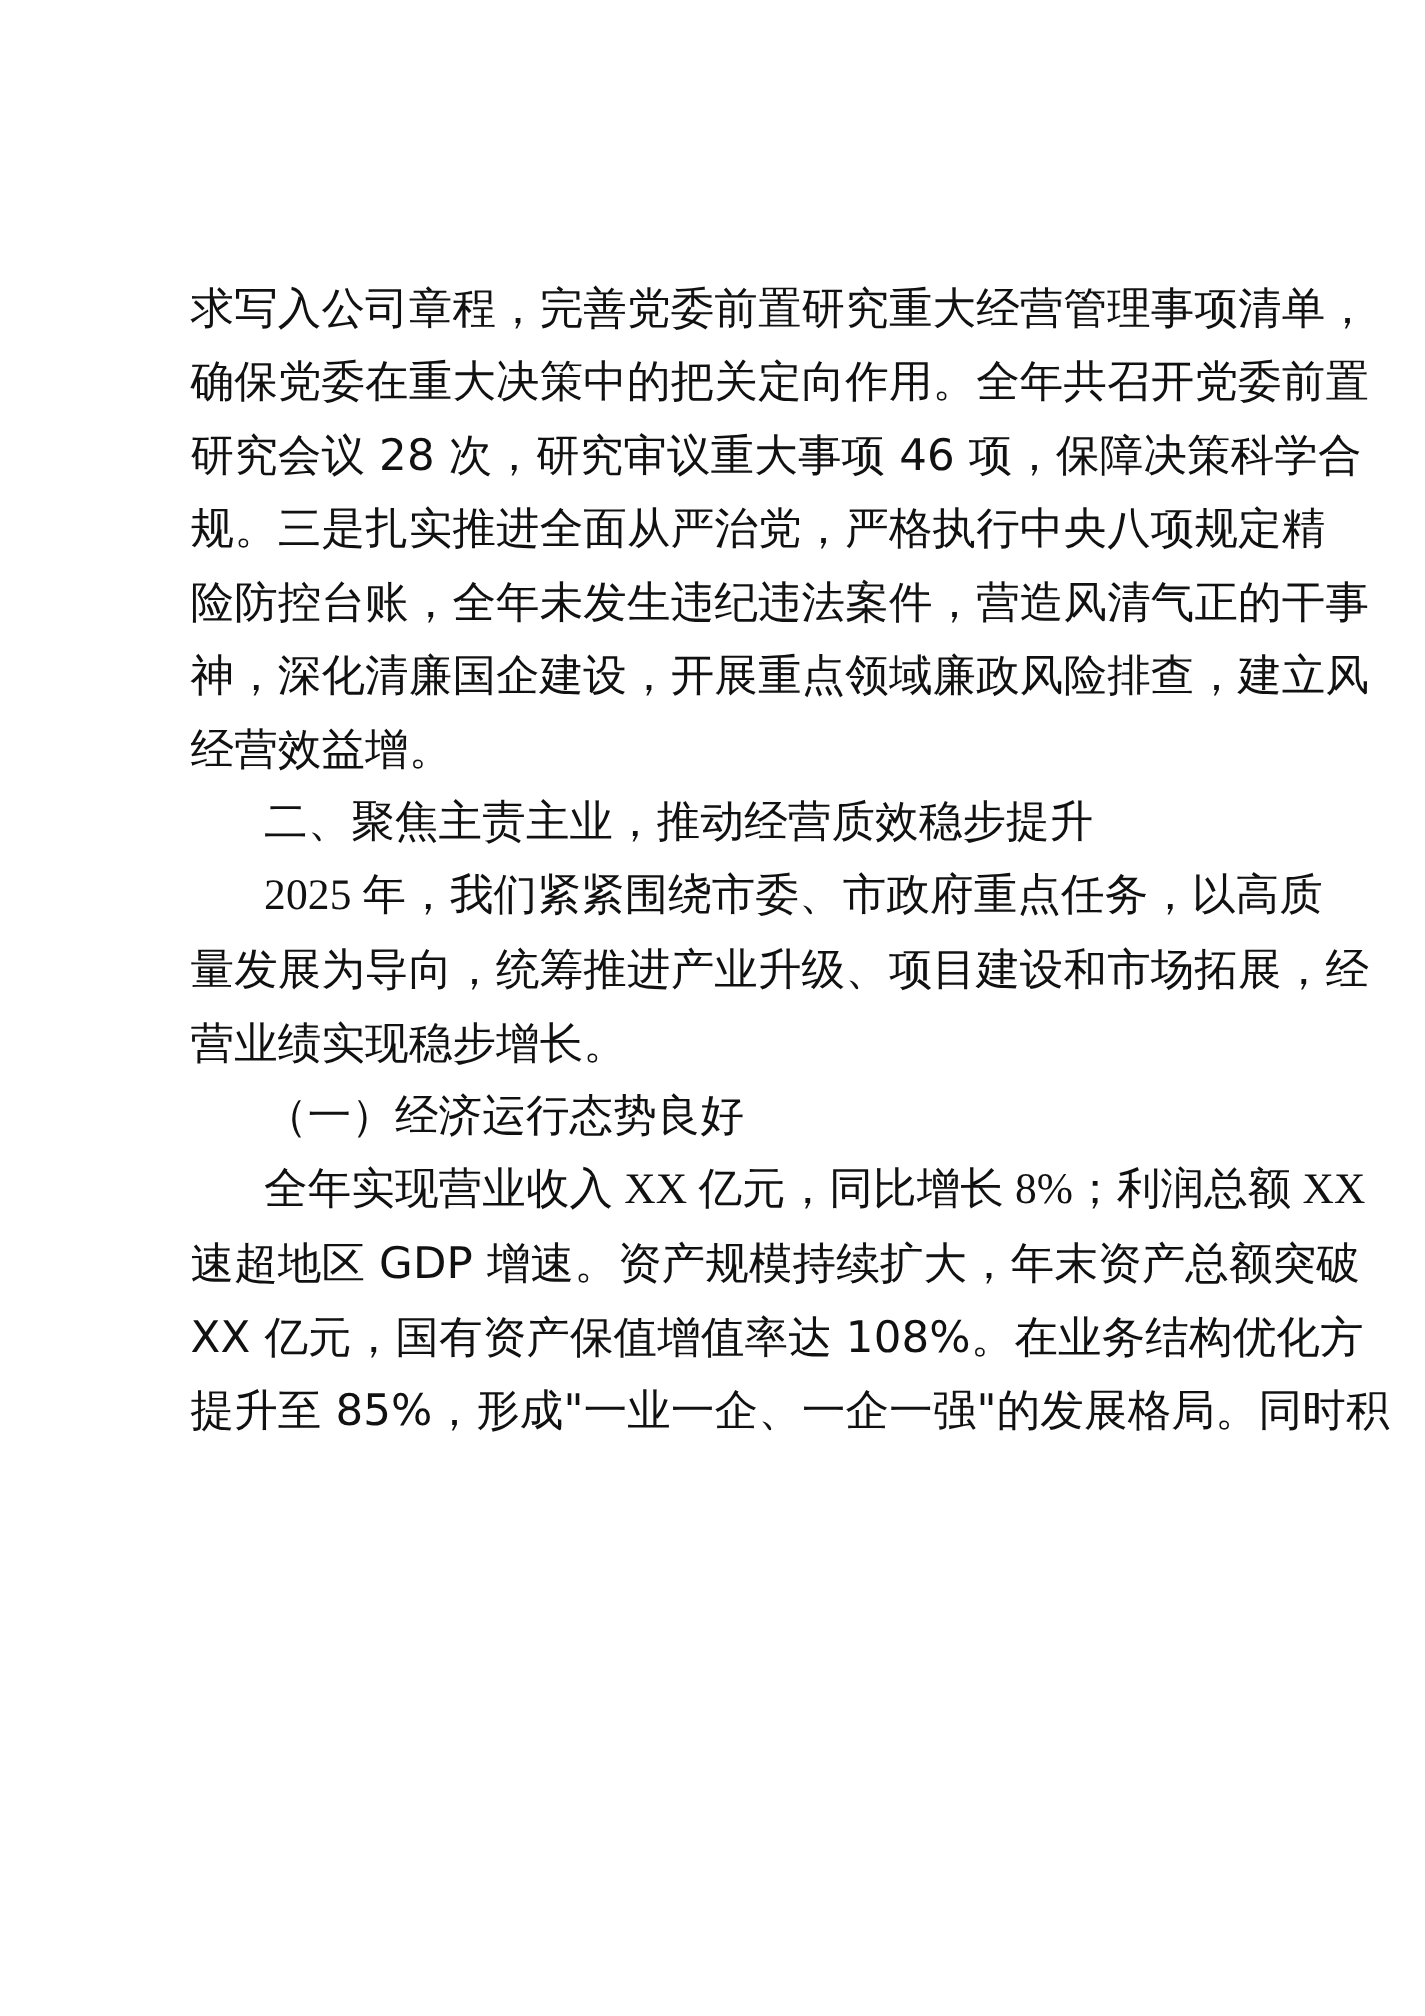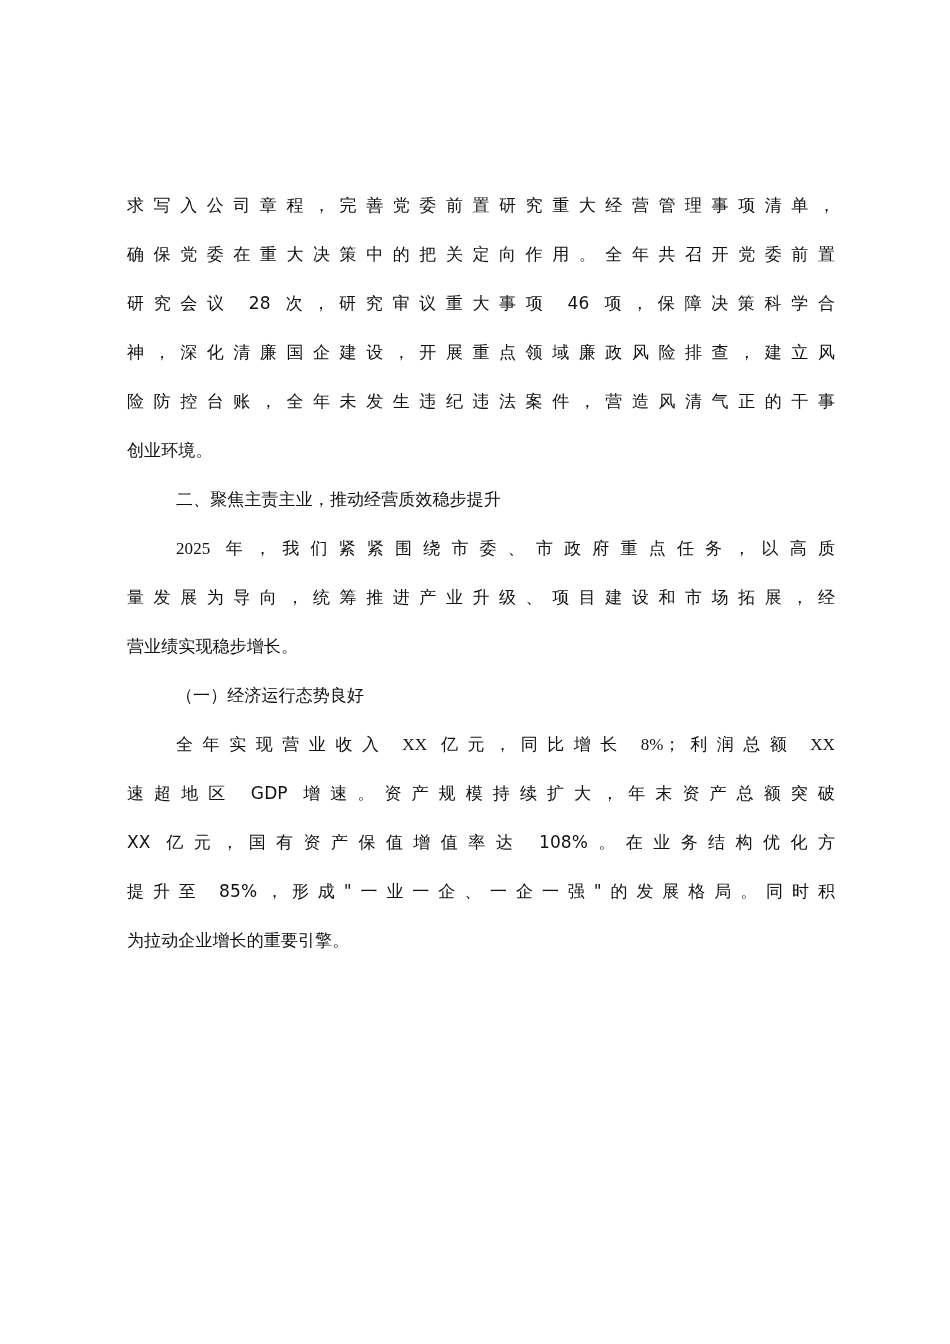--- a/index.html
+++ b/index.html
@@ -17,21 +17,21 @@
     }
     .page {
       position: absolute;
       left: 127px;
       top: 181px;
       width: 708px;
     }
     .line {
       height: 49px;
       line-height: 49px;
-      font-size: 17px;
+      font-size: 29px;
       white-space: nowrap;
       letter-spacing: 0.1px;
     }
     .indent {
       padding-left: 49px;
       font-family: Liberation Serif, serif;
     }
     .justify-line {
       text-align-last: justify;
       text-align: justify;
@@ -39,23 +39,24 @@
   </style>
 </head>
 <body>
 
 <div class="page">
 
   <div>
     <div class="line justify-line">求写入公司章程，完善党委前置研究重大经营管理事项清单，</div>
     <div class="line justify-line">确保党委在重大决策中的把关定向作用。全年共召开党委前置</div>
     <div class="line justify-line">研究会议 28 次，研究审议重大事项 46 项，保障决策科学合</div>
+    <div class="line justify-line">规。三是扎实推进全面从严治党，严格执行中央八项规定精</div>
+    <div class="line justify-line">险防控台账，全年未发生违纪违法案件，营造风清气正的干事</div>
     <div class="line justify-line">神，深化清廉国企建设，开展重点领域廉政风险排查，建立风</div>
-    <div class="line justify-line">险防控台账，全年未发生违纪违法案件，营造风清气正的干事</div>
-    <div class="line">创业环境。</div>
+    <div class="line">经营效益增。</div>
   </div>
 
   <div>
     <div class="line indent">二、聚焦主责主业，推动经营质效稳步提升</div>
   </div>
 
   <div>
     <div class="line indent justify-line">2025 年，我们紧紧围绕市委、市政府重点任务，以高质</div>
     <div class="line justify-line">量发展为导向，统筹推进产业升级、项目建设和市场拓展，经</div>
     <div class="line">营业绩实现稳步增长。</div>
@@ -63,16 +64,15 @@
 
   <div>
     <div class="line indent">（一）经济运行态势良好</div>
   </div>
 
   <div>
     <div class="line indent justify-line">全年实现营业收入 XX 亿元，同比增长 8%；利润总额 XX</div>
     <div class="line justify-line">速超地区 GDP 增速。资产规模持续扩大，年末资产总额突破</div>
     <div class="line justify-line">XX 亿元，国有资产保值增值率达 108%。在业务结构优化方</div>
     <div class="line justify-line">提升至 85%，形成"一业一企、一企一强"的发展格局。同时积</div>
-    <div class="line">为拉动企业增长的重要引擎。</div>
   </div>
 
 </div>
 
 </body></html>

